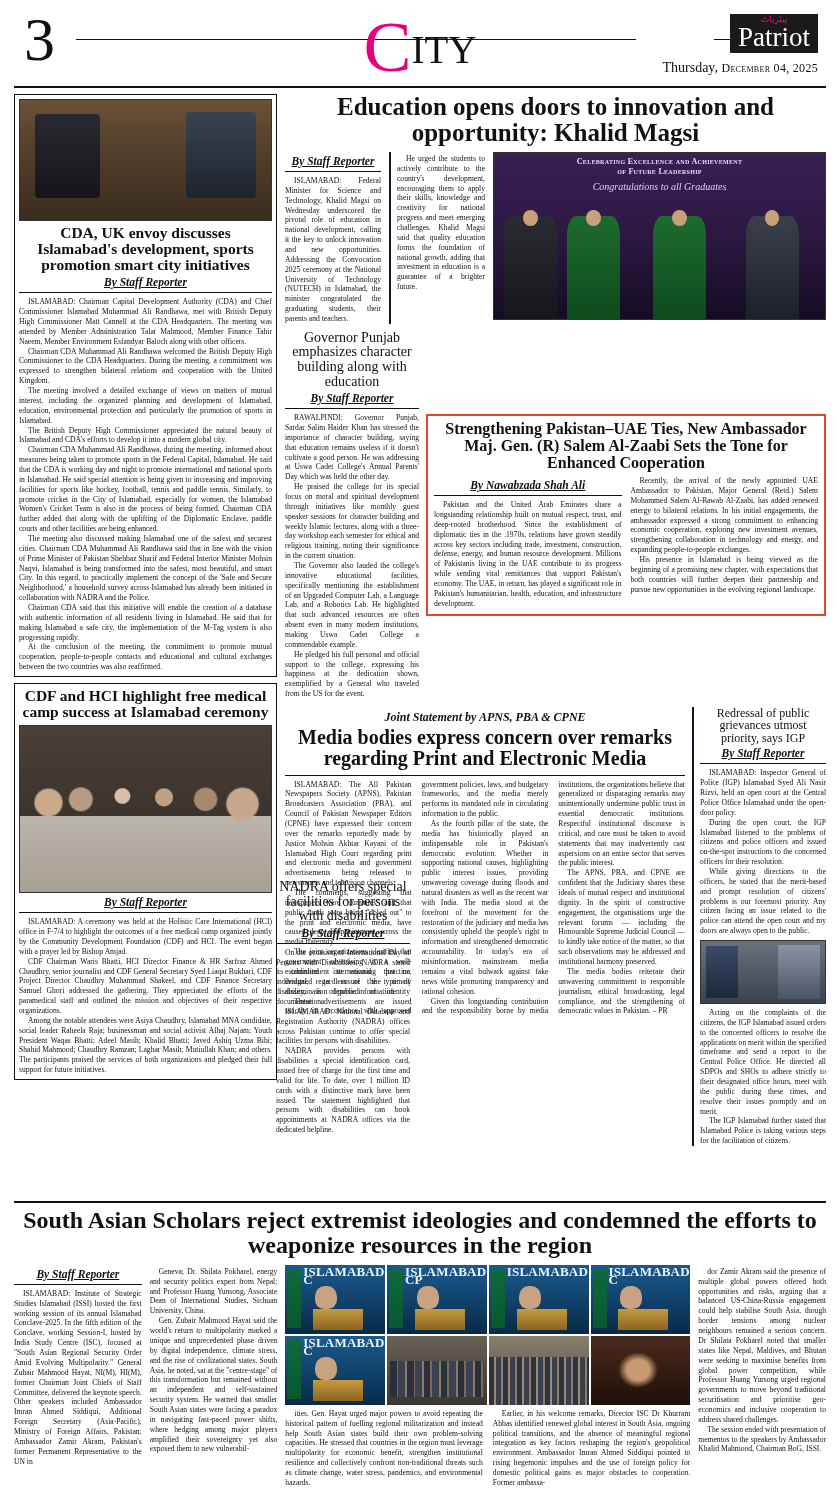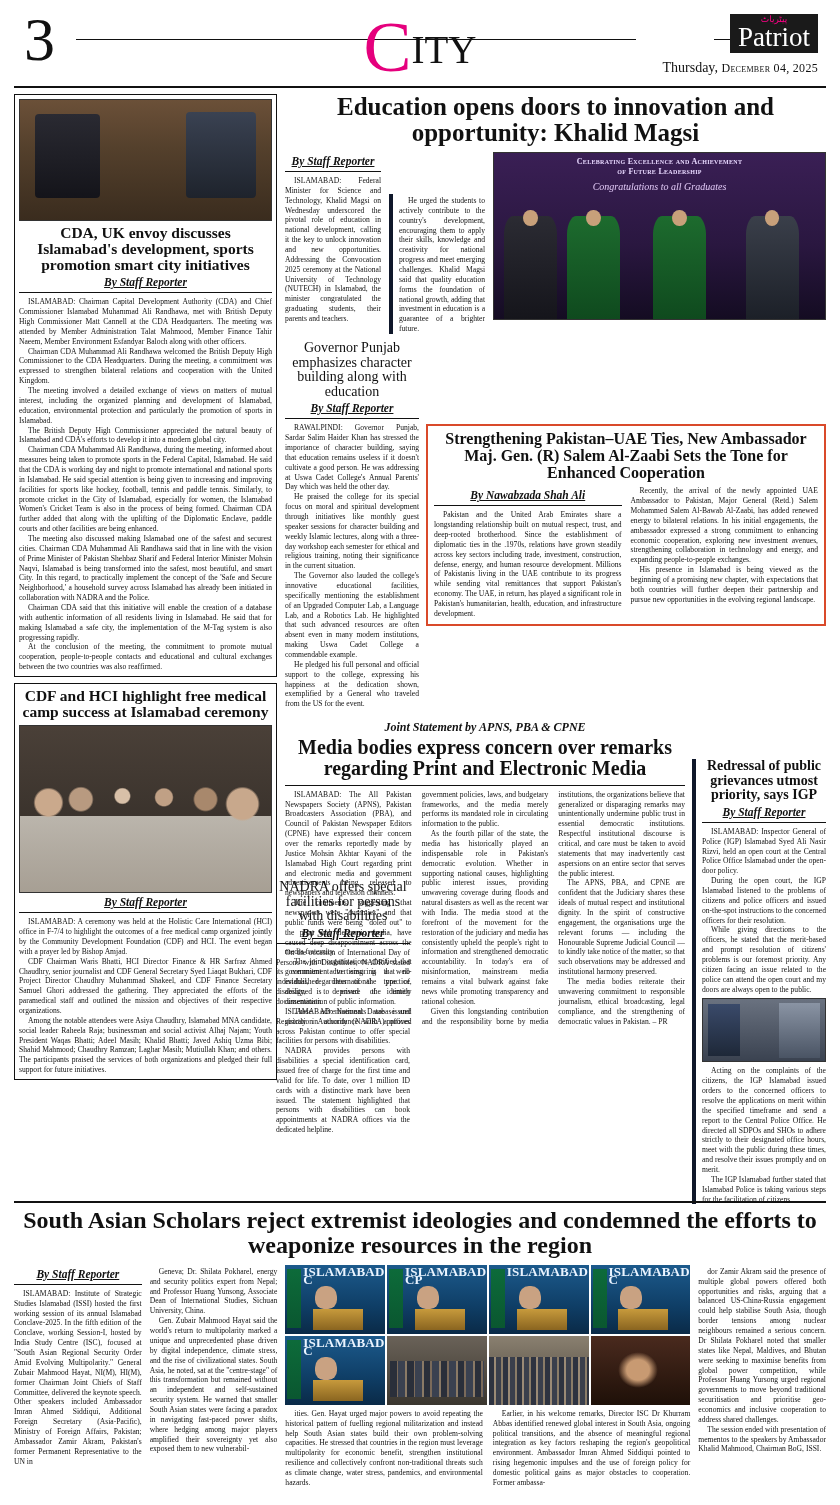--- a/index.html
+++ b/index.html
@@ -54,21 +54,21 @@
     text-align: center; font-style: italic; font-weight: bold;
     font-size: 11.5px; text-decoration: underline; margin: 3px auto 4px;
   }
   .body { font-size: 7.6px; line-height: 1.3; text-align: justify; hyphens: auto;
           font-family: "Liberation Serif", serif; }
   .body p { text-indent: 9px; margin: 0; }
   .cols2 { column-count: 2; column-gap: 9px; column-rule: 0; }
   .cols3 { column-count: 3; column-gap: 9px; }
   .hr { height: 1px; background: #111; margin: 4px 0; }
   .hr2 { height: 2px; background: #111; margin: 5px 0; }
-  .vline { border-left: 4px solid #0f172a; margin-top: 42px; }
+  .vline { border-left: 2px solid #0f172a; }
 
   
   .photo { position: relative; overflow: hidden; background: #7a6a5a; border: 1px solid #333; }
   .ph-meeting {
     background:
       linear-gradient(180deg,#6b5038 0%, #54402c 40%, #3a2c1e 100%);
   }
   .ph-meeting::before {
     content:""; position:absolute; left:6%; top:12%; width:26%; height:70%;
     background: linear-gradient(180deg,#2a2a32,#14141a); border-radius:4px;
@@ -304,21 +304,21 @@
             <p>The joint organizations clarified that government advertising is a well-established international practice, designed to ensure the timely dissemination of public information.</p>
             <p>These advertisements are issued strictly in accordance with approved government policies, laws, and budgetary frameworks, and the media merely performs its mandated role in circulating information to the public.</p>
             <p>As the fourth pillar of the state, the media has historically played an indispensable role in Pakistan's democratic evolution. Whether in supporting national causes, highlighting public interest issues, providing unwavering coverage during floods and natural disasters as well as the recent war with India. The media stood at the forefront of the movement for the restoration of the judiciary and media has consistently upheld the people's right to information and strengthened democratic accountability. In today's era of misinformation, mainstream media remains a vital bulwark against fake news while promoting transparency and rational cohesion.</p>
             <p>Given this longstanding contribution and the responsibility borne by media institutions, the organizations believe that generalized or disparaging remarks may unintentionally undermine public trust in essential democratic institutions. Respectful institutional discourse is critical, and care must be taken to avoid statements that may inadvertently cast aspersions on an entire sector that serves the public interest.</p>
             <p>The APNS, PBA, and CPNE are confident that the Judiciary shares these ideals of mutual respect and institutional dignity. In the spirit of constructive engagement, the organisations urge the relevant forums — including the Honourable Supreme Judicial Council — to kindly take notice of the matter, so that such observations may be addressed and institutional harmony preserved.</p>
             <p>The media bodies reiterate their unwavering commitment to responsible journalism, ethical broadcasting, legal compliance, and the strengthening of democratic values in Pakistan. – PR</p>
           </div>
         </div>
 
         <div style="flex:1; padding-left:6px;" class="vline">
-          <div class="hl" style="font-size:14px; font-weight:bold;">Redressal of public grievances utmost priority, says IGP</div>
+          <div class="hl" style="font-size:12px; font-weight:normal;">Redressal of public grievances utmost priority, says IGP</div>
           <div class="byline">By Staff Reporter</div>
           <div class="hr"></div>
           <div class="body">
             <p>ISLAMABAD: Inspector General of Police (IGP) Islamabad Syed Ali Nasir Rizvi, held an open court at the Central Police Office Islamabad under the open-door policy.</p>
             <p>During the open court, the IGP Islamabad listened to the problems of citizens and police officers and issued on-the-spot instructions to the concerned officers for their resolution.</p>
             <p>While giving directions to the officers, he stated that the merit-based and prompt resolution of citizens' problems is our foremost priority. Any citizen facing an issue related to the police can attend the open court and my doors are always open to the public.</p>
           </div>
           <div class="photo ph-police" style="height:64px; margin:4px 0;"></div>
           <div class="body">
             <p>Acting on the complaints of the citizens, the IGP Islamabad issued orders to the concerned officers to resolve the applications on merit within the specified timeframe and send a report to the Central Police Office. He directed all SDPOs and SHOs to adhere strictly to their designated office hours, meet with the public during these times, and resolve their issues promptly and on merit.</p>

